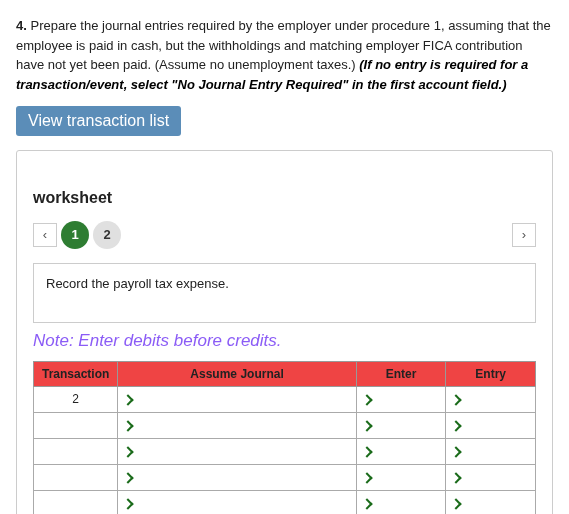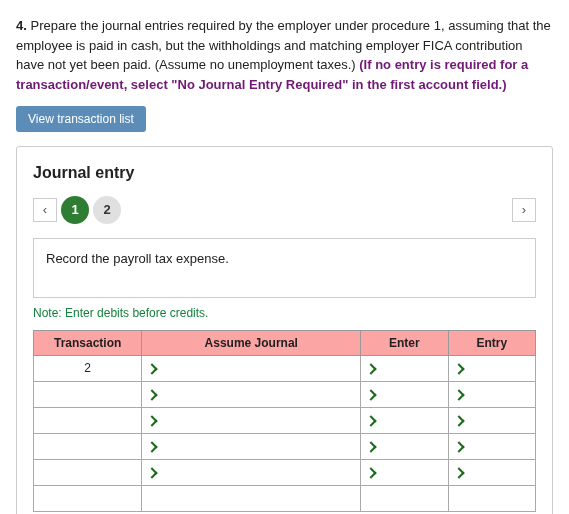--- a/index.html
+++ b/index.html
@@ -14,29 +14,30 @@
     }
     .question-text {
       font-size: 13px;
       line-height: 1.5;
       margin-bottom: 12px;
     }
     .question-number {
       font-weight: bold;
     }
     .red-bold {
-      color: #701a75;
-      font-weight: bold;
+      color: #000000;
+      font-weight: bold;
+      font-style: italic;
     }
     .btn-view-transaction {
       background-color: #5b8db8;
       color: white;
       border: none;
       padding: 6px 12px;
-      font-size: 12px;
+      font-size: 16px;
       cursor: pointer;
       border-radius: 3px;
       margin-bottom: 14px;
     }
     .worksheet-container {
       border: 1px solid #ccc;
       border-radius: 3px;
       padding: 16px;
       background: #fff;
     }
@@ -90,34 +91,35 @@
     .instruction-box {
       border: 1px solid #ccc;
       padding: 12px;
       margin-bottom: 8px;
       min-height: 60px;
       font-size: 13px;
       color: #222;
       margin-top: 8px;
     }
     .note-text {
-      color: #15803d;
-      font-size: 12px;
+      color: #8b5cf6;
+      font-size: 17px;
       margin-bottom: 10px;
+      font-style: italic;
     }
     .journal-table {
       width: 100%;
       border-collapse: collapse;
       margin-bottom: 14px;
       font-size: 12px;
     }
     .journal-table th {
-      background-color: #fca5a5;
+      background-color: #ef4444;
       border: 1px solid #999;
-      padding: 5px 20px;
+      padding: 5px 8px;
       text-align: center;
       font-weight: bold;
     }
     .journal-table th.left {
       text-align: left;
     }
     .journal-table td {
       border: 1px solid #aaa;
       height: 26px;
       padding: 0 4px;
@@ -152,21 +154,22 @@
   <p class="question-text">
     <span class="question-number">4.</span>
     <span> Prepare the journal entries required by the employer under procedure 1, assuming that the employee is paid in cash, but the withholdings and matching employer FICA contribution have not yet been paid. (Assume no unemployment taxes.) </span><span class="red-bold">(If no entry is required for a transaction/event, select "No Journal Entry Required" in the first account field.)</span>
   </p>
 </div>
 
 <button class="btn-view-transaction">View transaction list</button>
 
 <div class="worksheet-container">
   <div class="worksheet-title">
-    <span>Journal entry</span><br>
+    <br>
+    <span>worksheet</span>
   </div>
 
   <div class="tab-nav">
     <button class="tab-arrow">‹</button>
     <button class="tab-btn active">1</button>
     <button class="tab-btn inactive">2</button>
     <button class="tab-arrow tab-arrow-right">›</button>
   </div>
 
   <div class="instruction-box">

